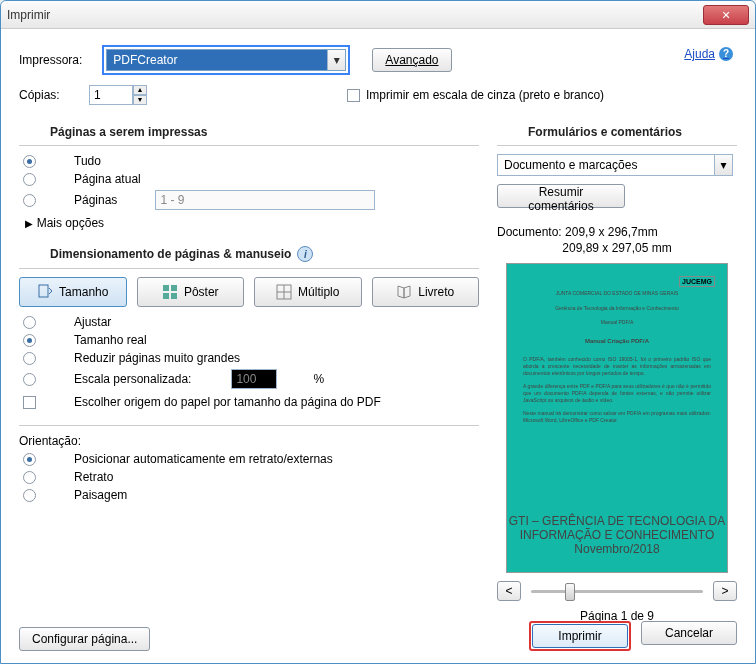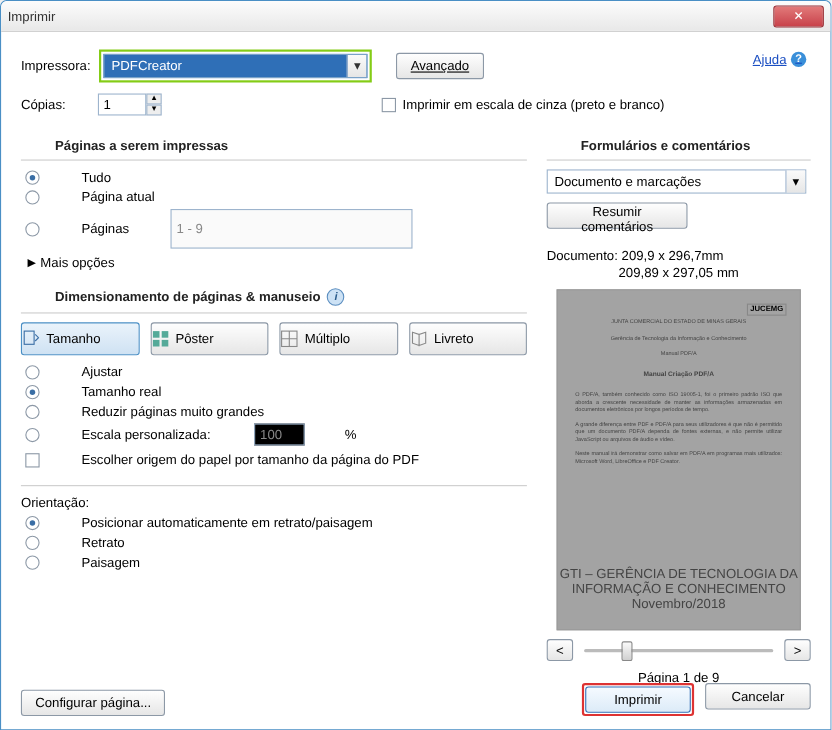--- a/index.html
+++ b/index.html
@@ -5,50 +5,50 @@
 * { box-sizing: border-box; margin: 0; padding: 0; font-family: "Segoe UI", Tahoma, sans-serif; font-size: 12px; }
 body { background: #f0f0f0; width: 756px; height: 664px; overflow: hidden; }
 .window { width: 756px; height: 664px; background: #fff; border: 1px solid #4a8fc5; border-radius: 6px 6px 0 0; position: relative; }
 .titlebar { height: 28px; background: linear-gradient(#fcfcfc, #e8e8e8); border-bottom: 1px solid #ccc; display: flex; align-items: center; padding: 0 6px; border-radius: 6px 6px 0 0; }
 .titlebar .title { flex: 1; color: #333; }
 .titlebar .close { width: 46px; height: 20px; background: linear-gradient(#e27a7a, #c8414a); border: 1px solid #9a2f36; border-radius: 3px; color: #fff; text-align: center; line-height: 18px; font-size: 11px; cursor: pointer; }
 .content { padding: 16px 18px 14px 18px; position: relative; height: 636px; }
 .row { display: flex; align-items: center; margin-bottom: 10px; }
 .lbl { margin-right: 8px; }
 .underline { text-decoration: underline; }
-.printer-box { border: 2px solid #84cc16; padding: 2px; display: inline-block; }
+.printer-box { border: 2px solid #3b82f6; padding: 2px; display: inline-block; margin-left: 12px; }
 .combo { width: 240px; height: 22px; border: 1px solid #7aa2c8; background: #2f6fb7; color: #fff; display: flex; align-items: center; padding: 0 6px; position: relative; }
 .combo .arrow { position: absolute; right: 0; top: 0; width: 18px; height: 100%; background: linear-gradient(#fafafa,#e6e6e6); border-left: 1px solid #9db4cd; color: #333; display: flex; align-items: center; justify-content: center; }
 .btn { height: 24px; padding: 0 12px; border: 1px solid #8c98a6; background: linear-gradient(#fefefe,#e6e6e6); border-radius: 3px; cursor: pointer; }
 .help-link { position: absolute; right: 22px; top: 18px; color: #1a4ec2; text-decoration: underline; cursor: pointer; display:flex; align-items:center; gap:4px;}
 .help-icon { width:14px; height:14px; border-radius:50%; background:#3a8fd9; color:#fff; text-align:center; line-height:14px; font-size:10px; font-weight:bold;}
 .spin { width: 44px; height: 20px; border: 1px solid #9db4cd; text-align: left; padding: 0 4px; }
 .spin-wrap { display: inline-flex; align-items: center; }
 .spin-btns { display:flex; flex-direction:column; }
 .spin-btns span { width:14px; height:10px; border:1px solid #9db4cd; background:#eee; font-size:7px; text-align:center; line-height:8px; cursor:pointer;}
 .chk { width:13px; height:13px; border:1px solid #8c98a6; background:#fff; display:inline-block; margin-right:6px; vertical-align:middle;}
 .section-head { font-weight:bold; margin: 10px 0 6px 0; color:#222;padding-left:31px;}
 .hr { border:none; border-top:1px solid #ccc; margin:4px 0 8px 0;}
 .radio { width:13px; height:13px; border:1px solid #8c98a6; border-radius:50%; display:inline-block; margin-right:6px; vertical-align:middle; position:relative; background:#fff;}
 .radio.checked::after { content:""; position:absolute; left:3px; top:3px; width:5px; height:5px; background:#3a6ea5; border-radius:50%; }
 .opt { display:flex; align-items:center; margin:4px 0 4px 4px;gap:32px; }
 .opt label { cursor:pointer; }
-.pages-input { width: 220px; height:36px; border:1px solid #9db4cd; background:#fafafa; color:#888; padding:0 4px;}
+.pages-input { width: 220px; height:20px; border:1px solid #9db4cd; background:#fafafa; color:#888; padding:0 4px;}
 .more { margin:6px 0 0 6px; display:flex; align-items:center; gap:4px; cursor:pointer;}
 .more .tri { font-size:10px; }
 .left-col { width: 460px; float:left; }
 .right-col { width: 240px; float:right; }
 .sizebtn-row { display:flex; gap:10px; margin:8px 0;}
-.sizebtn { height:30px; flex:1; border:1px solid #8c98a6; background:linear-gradient(#fefefe,#e6e6e6); border-radius:3px; display:flex; align-items:center; gap:6px; cursor:pointer; font-size:12px;}
+.sizebtn { height:30px; flex:1; border:1px solid #8c98a6; background:linear-gradient(#fefefe,#e6e6e6); border-radius:3px; display:flex; align-items:center; justify-content:center; gap:6px; cursor:pointer; font-size:12px;}
 .sizebtn.sel { border:1px solid #4a8fc5; background:linear-gradient(#eaf3fb,#cfe2f3);}
 .sizebtn .ic { width:16px; height:16px; display:inline-block; }
 .scale-input { width:46px; height:20px; border:1px solid #9db4cd; color:#888; padding:0 4px; margin:0 4px 0 8px; background:#000000;}
 .forms-combo { position:relative; width: 236px; height: 22px; border: 1px solid #9db4cd; background: #fff; display: flex; align-items: center; padding: 0 6px; margin-bottom:8px;}
 .forms-combo .arrow { position:absolute; right:0; top:0; width:18px; height:100%; background:linear-gradient(#fafafa,#e6e6e6); border-left:1px solid #9db4cd; display:flex; align-items:center; justify-content:center; }
-.preview-box { border:1px solid #999; width:222px; height:310px; margin:8px auto 8px auto; background:#a3a3a3; position:relative; padding:26px 16px; font-size:5px; color:#444; overflow:hidden;}
+.preview-box { border:1px solid #999; width:222px; height:310px; margin:8px auto 8px auto; background:#14b8a6; position:relative; padding:26px 16px; font-size:5px; color:#444; overflow:hidden;}
 .preview-box .logo { position:absolute; right:12px; top:12px; font-size:7px; font-weight:bold; color:#000; border:1px solid #888; padding:1px 2px;}
 .preview-box .ph { text-align:center; font-size:5px; margin-bottom:8px; line-height:1.3;}
 .preview-box .pt { text-align:center; font-size:6px; font-weight:bold; margin:12px 0;}
 .preview-box p { font-size:5px; line-height:1.4; margin:6px 0; text-align:justify;}
 .preview-box .pf { position:absolute; bottom:16px; left:0; right:0; text-align:center; font-size:5px;}
 .nav-row { display:flex; align-items:center; justify-content:space-between; margin-top:4px;}
 .nav-btn { width:24px; height:20px; border:1px solid #8c98a6; background:linear-gradient(#fefefe,#e6e6e6); border-radius:3px; cursor:pointer; text-align:center; line-height:18px;}
 .slider-wrap { flex:1; margin:0 10px; display:flex; align-items:center;}
 .slider-track { flex:1; height:3px; background:#bbb; position:relative; border-radius:2px;}
 .slider-thumb { position:absolute; left:34px; top:-7px; width:10px; height:18px; background:linear-gradient(#fafafa,#d0d0d0); border:1px solid #888; border-radius:2px;}
@@ -202,21 +202,21 @@
       <div class="opt" style="margin-top:6px">
         <span class="chk"></span>
         <label>Escolher origem do papel por tamanho da página do PDF</label>
       </div>
 
       <hr class="hr" style="margin-top:16px">
 
       <div style="margin-top:6px">Orientação:</div>
       <div class="opt">
         <span class="radio checked"></span>
-        <label>Posicionar automaticamente em retrato/paisagem</label>
+        <label>Posicionar automaticamente em retrato/externas</label>
       </div>
       <div class="opt">
         <span class="radio"></span>
         <label>Retrato</label>
       </div>
       <div class="opt">
         <span class="radio"></span>
         <label>Paisagem</label>
       </div>
 

